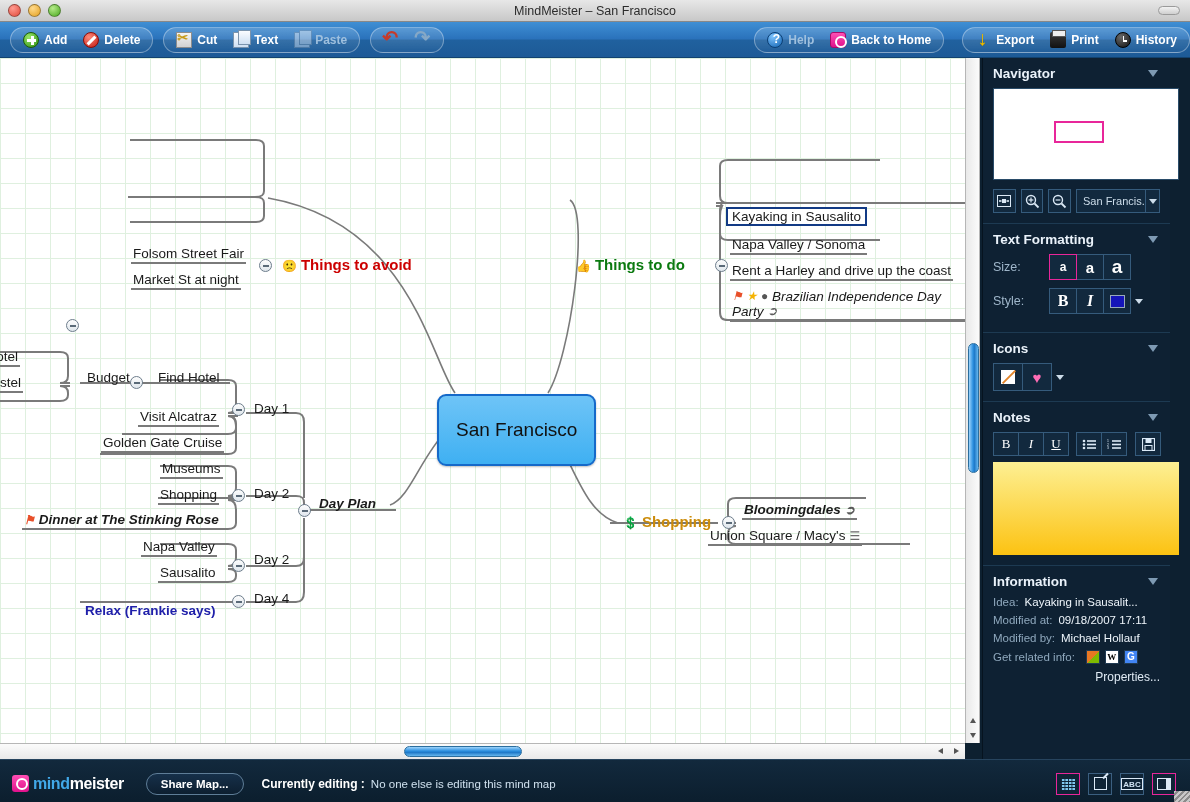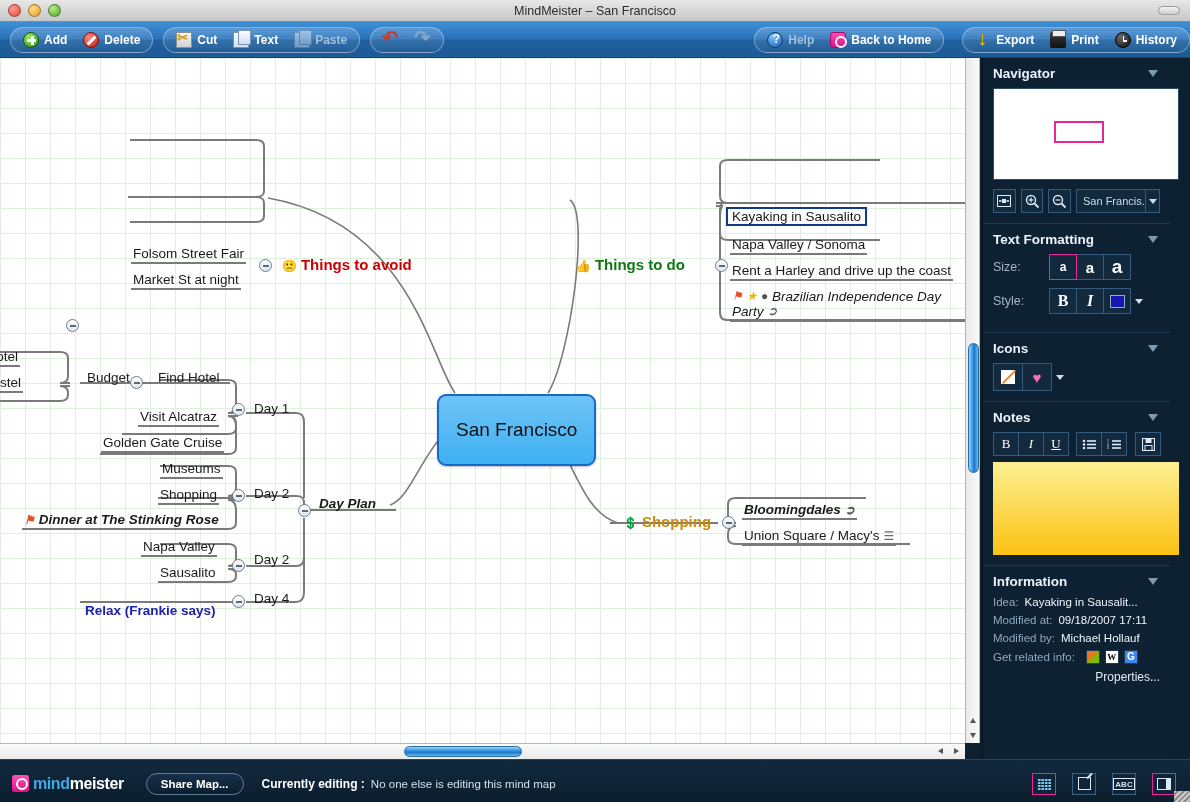--- a/index.html
+++ b/index.html
@@ -294,21 +294,21 @@
   .logotext .a { color: #41a8e8; } .logotext .b { color: #fff; }
   .sharebtn {
     margin-left: 22px; height: 22px; padding: 0 14px; border-radius: 11px;
     border: 1px solid #5e7d97; background: linear-gradient(#123category, #0e2236);
     background: linear-gradient(#16304a, #0d1f30);
     color: #fff; font-size: 11.5px; font-weight: bold;
     display: flex; align-items: center; cursor: pointer;
   }
   .editlabel { margin-left: 18px; font-size: 12px; font-weight: bold; color: #fff; }
   .editval { margin-left: 6px; font-size: 11.5px; color: #cfe0ee; }
-  .bbtns { margin-left: auto; display: flex; align-items: flex-end; gap: 16px; margin-right: 14px; }
+  .bbtns { margin-left: auto; display: flex; align-items: flex-end; gap: 8px; margin-right: 14px; }
   .bbtn {
     width: 24px; height: 22px; background: #0f2436; border: 1px solid #3b5f80;
     display: flex; align-items: center; justify-content: center; cursor: pointer; color: #cfe2f2;
   }
   .bbtn.pinksel { border-color: #e8269a; }
   .gridico { width: 14px; height: 12px; background: #7fc8ef; position: relative; }
   .gridico:before {
     content: ""; position: absolute; inset: 0;
     background-image: linear-gradient(to right, #0f2436 1px, transparent 1px), linear-gradient(to bottom, #0f2436 1px, transparent 1px);
     background-size: 3.5px 3px;
@@ -558,21 +558,21 @@
 
     <div class="node gold noline" style="left:621px; top:455px;">
       <span class="gi gi-money">💲</span>
       <span>Shopping</span>
     </div>
     <div class="knob" style="left:722px; top:458px;"></div>
     <div class="node ital" style="left:742px; top:444px;">
       <span>Bloomingdales</span>
       <span class="gi gi-link">➲</span>
     </div>
-    <div class="node" style="left:742px; top:470px;">
+    <div class="node" style="left:708px; top:470px;">
       <span>Union Square / Macy's</span>
       <span class="gi gi-note">☰</span>
     </div>
   </div>
 
   <div class="vscroll">
     <div class="vthumb"></div>
     <div class="vsarrows">
       <div class="vsa up"></div>
       <div class="vsa down"></div>

